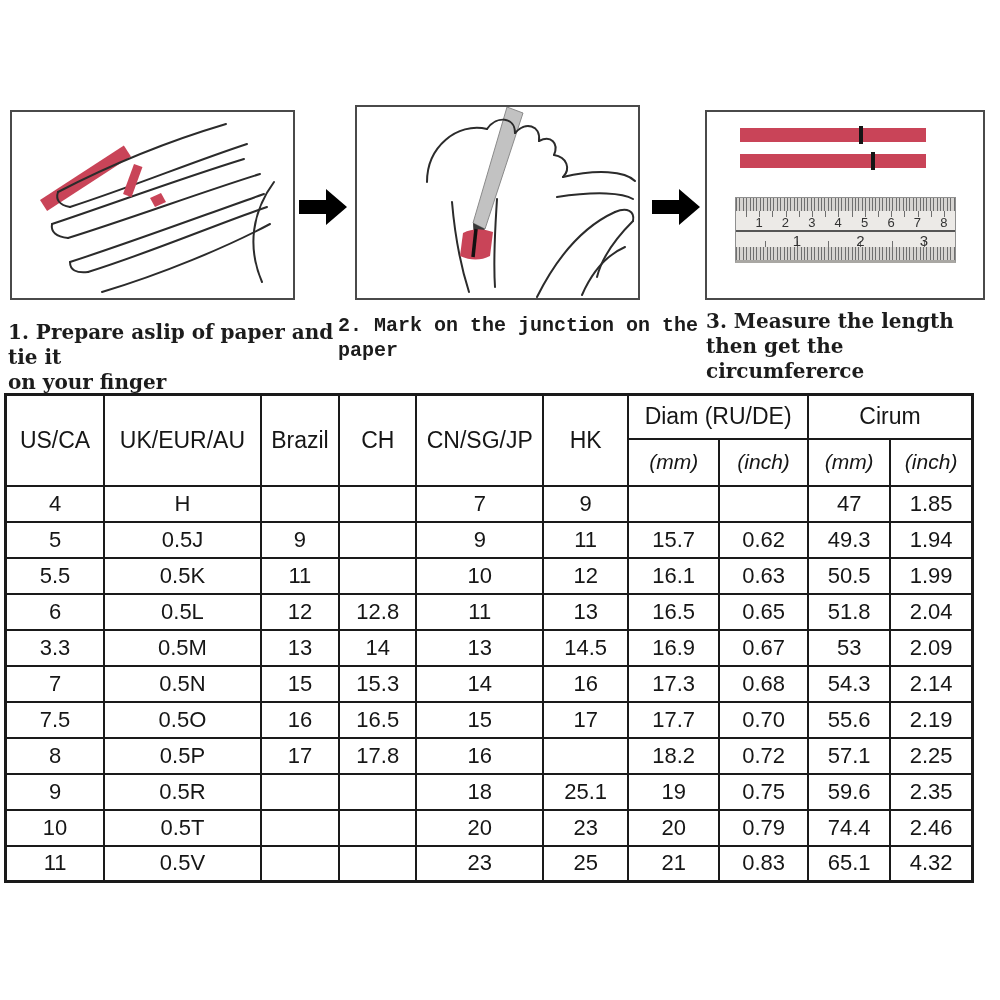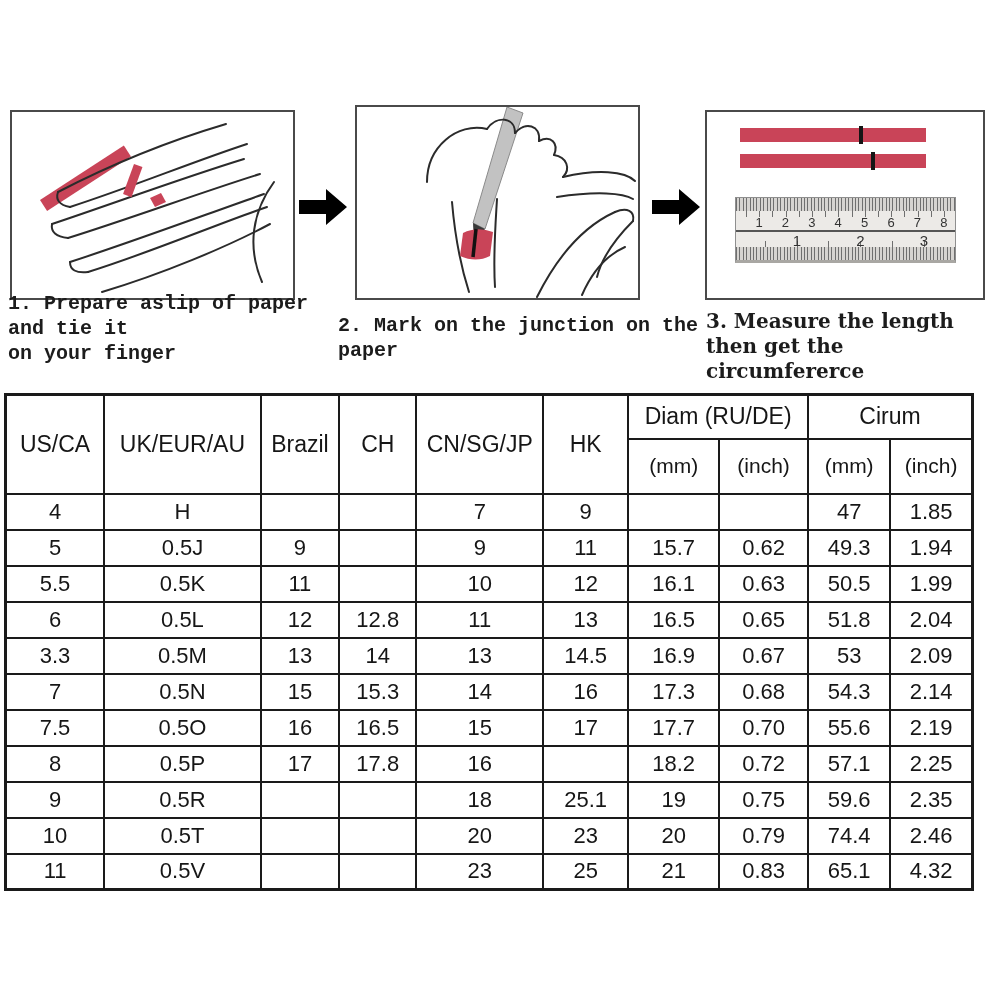--- a/index.html
+++ b/index.html
@@ -29,21 +29,21 @@
   .pen-tip{fill:#3a3a3a;}
   .arrow{position:absolute;width:48px;height:38px;}
   #arrow1{left:299px;top:188px;}
   #arrow2{left:652px;top:188px;}
   .arrow polygon{fill:var(--arrow-black);}
   
   .caption{
     position:absolute;font-family:"DejaVu Serif",serif;font-weight:700;
     font-size:20px;line-height:1.25;color:#1c1c1c;white-space:pre-line;
   }
-  #cap1{left:8px;top:291px;width:345px;font-family:Liberation Mono, monospace;}
+  #cap1{left:8px;top:320px;width:345px;}
   #cap2{left:338px;top:313px;width:400px;font-family:Liberation Mono, monospace;}
   #cap3{left:706px;top:309px;width:300px;}
   
   .strip{position:absolute;left:33px;width:186px;height:14px;background:var(--strip-red);}
   #strip1{top:16px;}
   #strip2{top:42px;}
   .strip .mark{position:absolute;top:-2px;width:4px;height:18px;background:#151515;}
   #strip1 .mark{left:119px;}
   #strip2 .mark{left:131px;}
   #ruler{
@@ -75,21 +75,21 @@
   table{
     border-collapse:collapse;width:970px;table-layout:fixed;
     font-family:"Liberation Sans",sans-serif;color:#161616;
   }
   th,td{
     border:2px solid var(--table-border);text-align:center;vertical-align:middle;
     font-weight:400;padding:0;overflow:hidden;
   }
   table{border:3px solid var(--table-border);}
   thead th{font-size:23px;}
-  thead tr.sub th{font-size:21px;height:55px;}
+  thead tr.sub th{font-size:21px;height:47px;font-style:italic;}
   thead tr.top th{height:44px;}
   tbody td{font-size:22px;height:36px;}
 </style>
 </head>
 <body>
 
 <div id="stage">
 
   <div class="panel" id="panel1">
     <svg viewBox="0 0 281 186">

